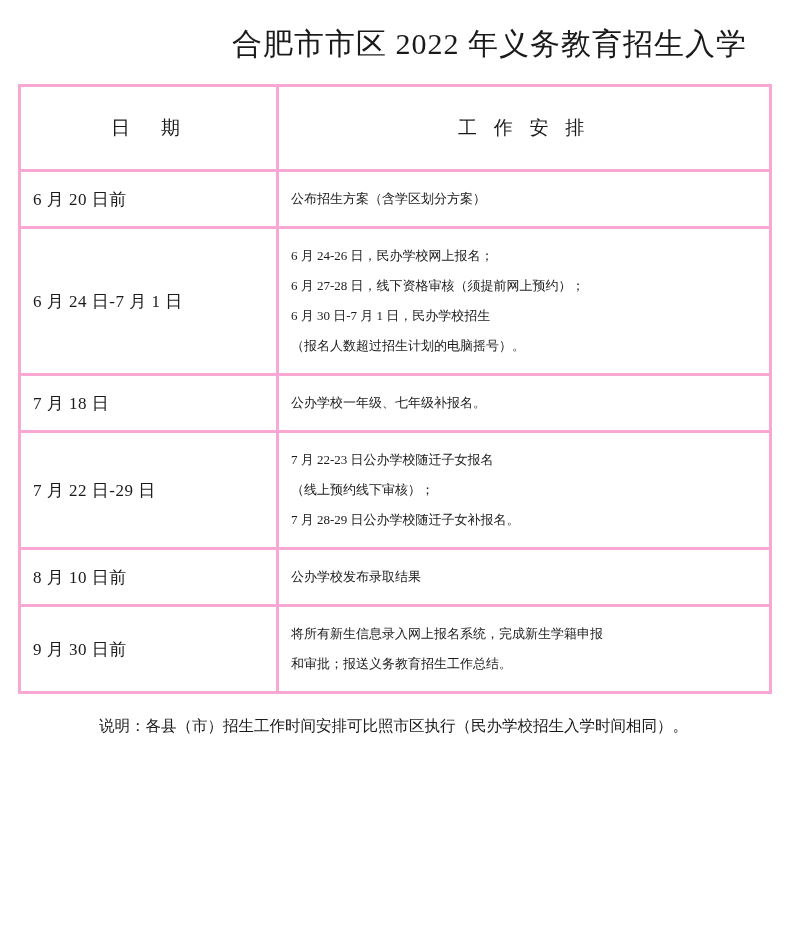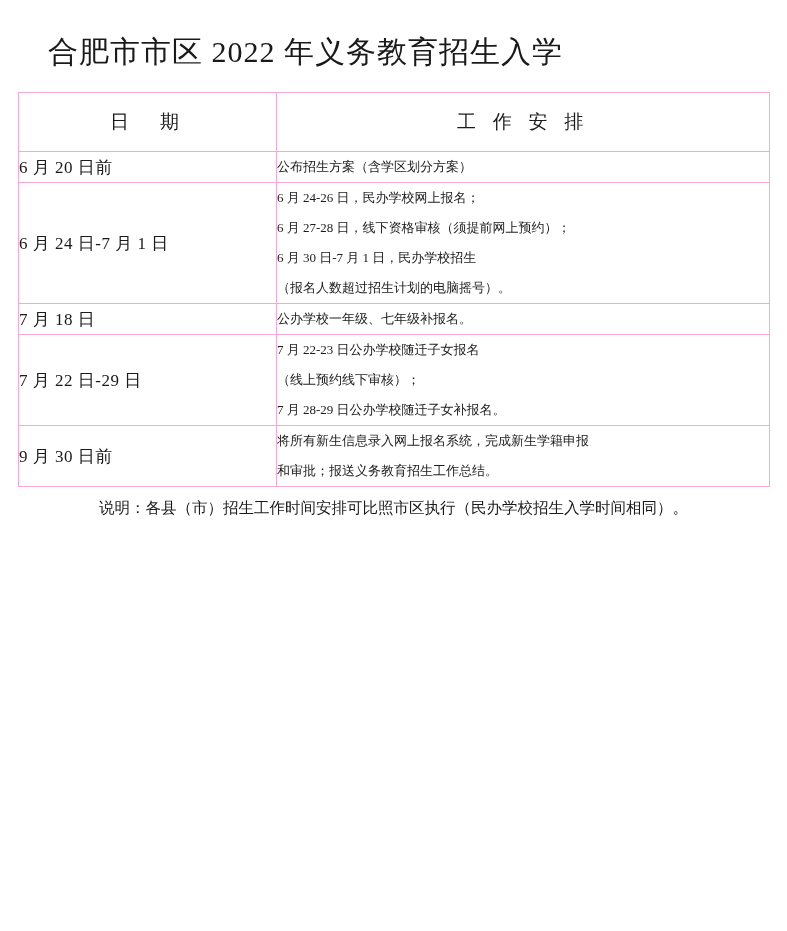--- a/index.html
+++ b/index.html
@@ -14,46 +14,46 @@
     color: #1a1a1a;
     overflow: hidden;
   }
   .page {
     width: 787px;
     height: 931px;
     position: relative;
     box-sizing: border-box;
   }
   .title {
-    text-align: left;
+    text-align: right;
     font-size: 30px;
     line-height: 44px;
     font-weight: normal;
     letter-spacing: 1px;
     padding-top: 22px;
     padding-left: 40px;
     padding-right: 40px;
-    margin: 8px;
+    margin: 0;
   }
   .title .line {
     display: block;
   }
   .table-wrap {
     margin: 18px 18px 0 18px;
   }
   table.schedule {
     width: 751px;
     border-collapse: collapse;
     table-layout: fixed;
     font-size: 17px;
   }
   table.schedule td, table.schedule th {
-    border: 1px solid #f9a8d4;
+    border: 3px solid #f9a8d4;
     vertical-align: middle;
-    padding: 0;
+    padding: 12px;
   }
   .col-date { width: 258px; }
   .col-work { width: 493px; }
 
   th.head {
     text-align: center;
     font-weight: normal;
     font-size: 19px;
     height: 58px;
     letter-spacing: 6px;
@@ -68,21 +68,21 @@
     text-align: left;
     font-size: 13px;
     padding: 10px 12px 10px 14px;
     line-height: 30px;
   }
   td.work-cell .ln {
     display: block;
     white-space: nowrap;
   }
   .note {
-    margin: 8px 18px 0 18px;
+    margin: 19px 18px 0 18px;
     width: 751px;
     font-size: 15.5px;
     text-align: center;
     line-height: 26px;
   }
 </style>
 </head>
 <body>
 
 <div class="page">
@@ -127,20 +127,26 @@
           </tr>
           <tr>
             <td class="date-cell">7 月 22 日-29 日</td>
             <td class="work-cell">
               <span class="ln">7 月 22-23 日公办学校随迁子女报名</span>
               <span class="ln">（线上预约线下审核）；</span>
               <span class="ln">7 月 28-29 日公办学校随迁子女补报名。</span>
             </td>
           </tr>
           <tr>
+            <td class="date-cell">8 月 10 日前</td>
+            <td class="work-cell">
+              <span class="ln">公办学校发布录取结果</span>
+            </td>
+          </tr>
+          <tr>
             <td class="date-cell">9 月 30 日前</td>
             <td class="work-cell">
               <span class="ln">将所有新生信息录入网上报名系统，完成新生学籍申报</span>
               <span class="ln">和审批；报送义务教育招生工作总结。</span>
             </td>
           </tr>
         </tbody>
     </table>
   </div>
 

